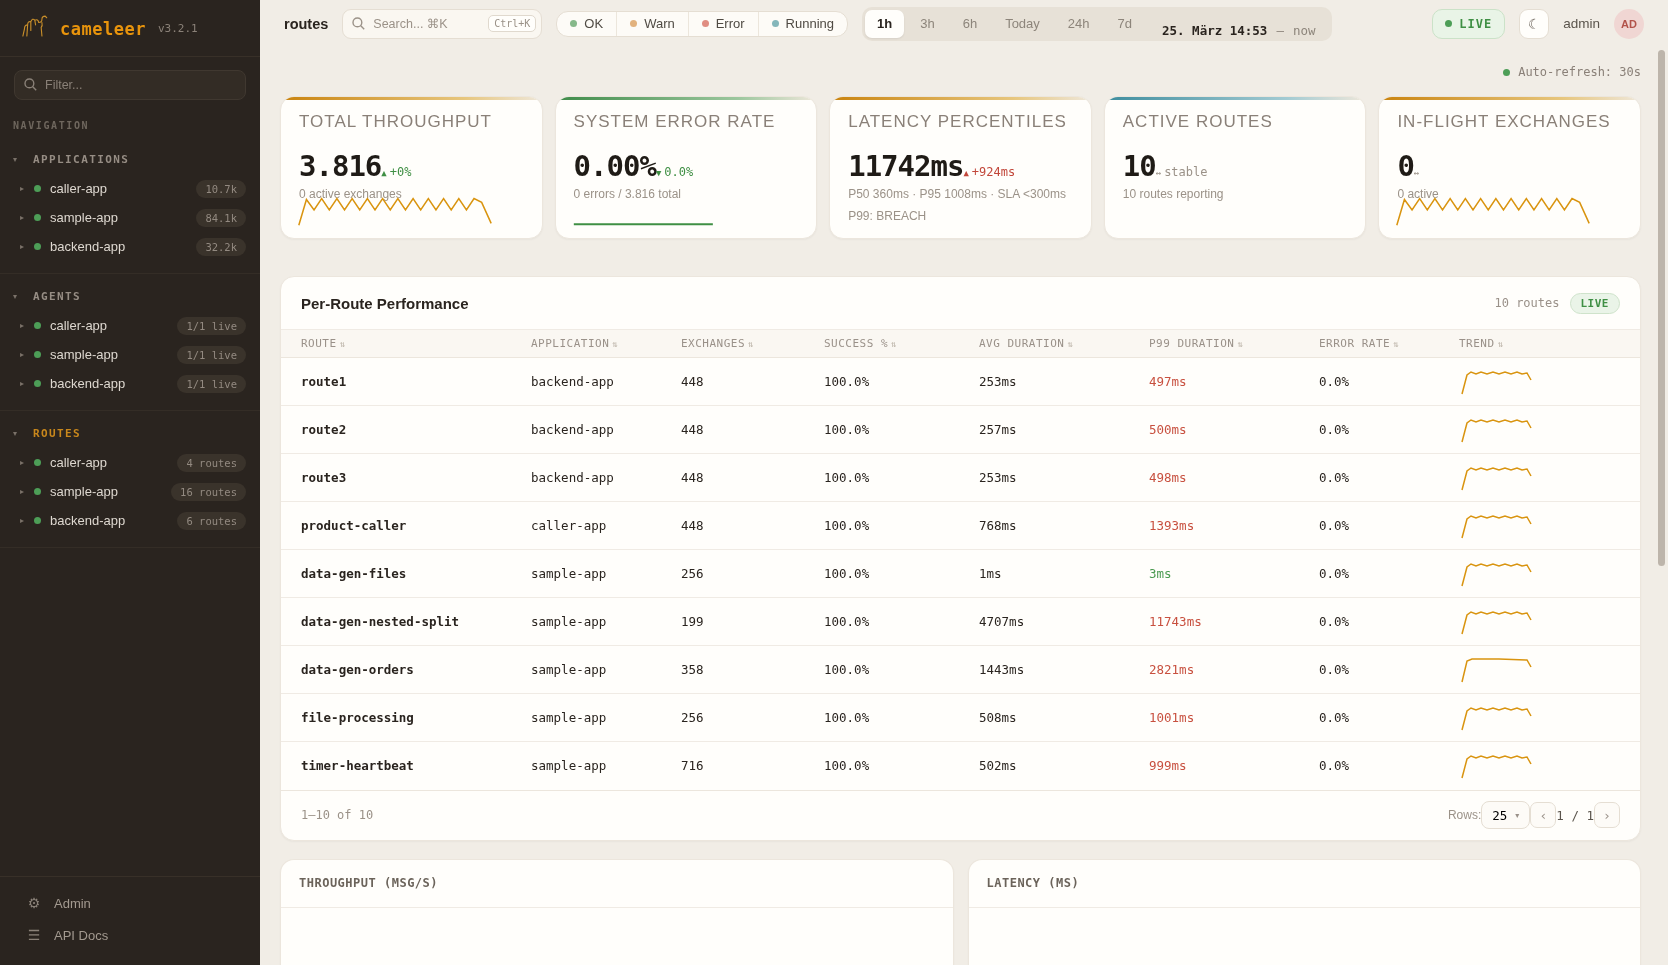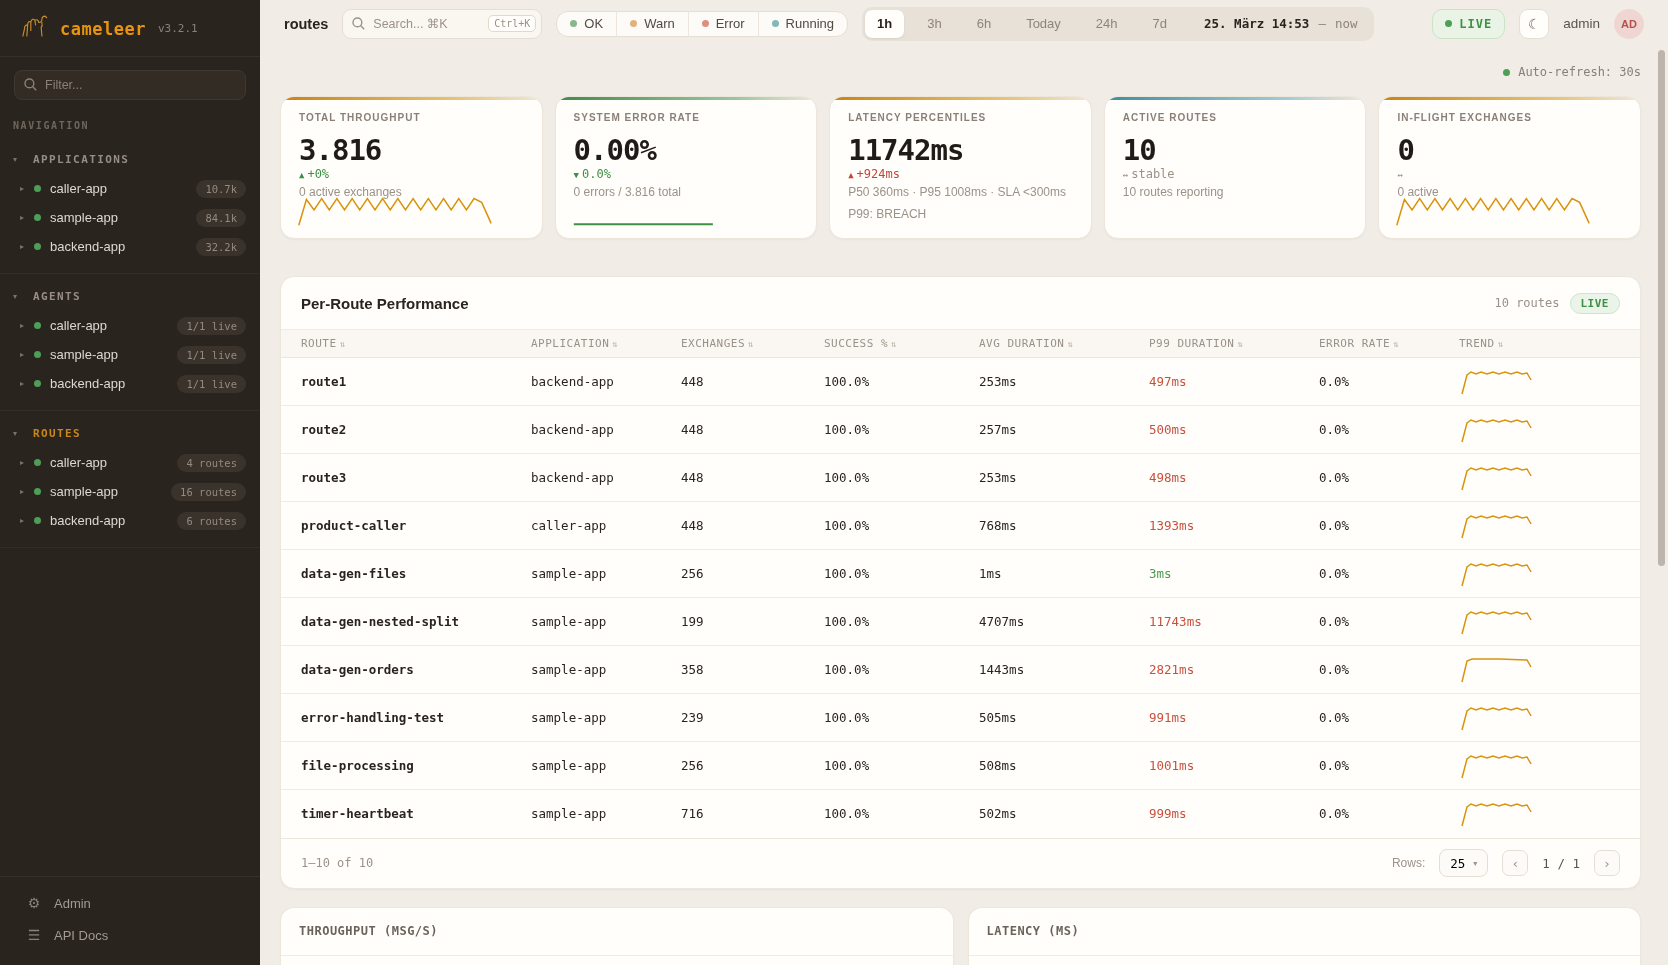--- a/index.html
+++ b/index.html
@@ -56,22 +56,22 @@
     background:#fffefb; }
   .seg-group { display:flex; align-items:center; background:#fdfbf7; border:1px solid #e5ded3;
     border-radius:12px; height:26px; overflow:hidden; }
   .seg { display:flex; align-items:center; gap:7px; padding:0 13px; height:100%;
     border-right:1px solid #ece6dc; font-size:13px; color:#4f4a43; cursor:pointer; background:transparent; border-top:none; border-bottom:none; border-left:none;
     font-family:"Liberation Sans", sans-serif; }
   .seg:last-child { border-right:none; }
   .fdot { width:7px; height:7px; border-radius:50%; }
   .dot-ok { background:#86b88a; } .dot-warn { background:#e2b27e; }
   .dot-error { background:#e08d82; } .dot-running { background:#84b6ba; }
-  .time-group { display:flex; align-items:center; background:#e7e1d7; border-radius:10px;
-    height:34px; padding:3px; gap:11px; }
+  .time-group { display:flex; align-items:flex-end; background:#e7e1d7; border-radius:10px;
+    height:34px; padding:3px; gap:4px; }
   .tbtn { border:none; background:transparent; color:#8d857b; font-size:13px; padding:0 12px;
     height:28px; border-radius:7px; cursor:pointer; font-family:"Liberation Sans", sans-serif; }
   .tbtn.active { background:#fffefb; color:#2a241f; font-weight:bold; box-shadow:0 1px 2px rgba(0,0,0,0.08); }
   .time-text { display:flex; align-items:center; gap:9px; padding:0 14px;
     font-family:"DejaVu Sans Mono", monospace; font-size:12.5px; }
   .time-from { color:#2a241f; font-weight:bold; }
   .time-sep, .time-to { color:#8d857b; }
   .tspacer { flex:1; }
   .live-badge { display:flex; align-items:center; gap:7px; background:#e9f4e7;
     border:1px solid #cbe2c8; border-radius:10px; height:30px; padding:0 12px; cursor:pointer; }
@@ -91,22 +91,22 @@
   .refresh-text { font-family:"DejaVu Sans Mono", monospace; font-size:12px; color:#8a8078; }
   .rdot { width:7px; height:7px; border-radius:50%; background:#4d9e57; }
 
   .kpi-row { display:flex; gap:12px; margin-top:15px; }
   .kpi-card { flex:1; height:143px; background:#fffefb; border:1px solid #ece6dd; border-radius:14px;
     position:relative; overflow:hidden; padding:15px 18px 0 18px; box-shadow:0 1px 2px rgba(0,0,0,0.04); }
   .kpi-accent { position:absolute; top:0; left:0; right:0; height:3px; }
   .acc-orange { background:linear-gradient(90deg,#c9830e,#e7c67d 70%,#eee7da); }
   .acc-green  { background:linear-gradient(90deg,#3e8b49,#9cc79e 70%,#eee7da); }
   .acc-teal   { background:linear-gradient(90deg,#3e8d9e,#a3cbd3 70%,#eee7da); }
-  .kpi-label { font-size:10px; letter-spacing:1px; color:#8a8078; font-weight:bold; }
-  .kpi-value-row { display:flex; align-items:baseline; justify-content:flex-end; margin-top:10px;flex-direction:column; }
+  .kpi-label { font-size:17px; letter-spacing:1px; color:#8a8078; font-weight:normal; }
+  .kpi-value-row { display:flex; align-items:baseline; justify-content:flex-start; margin-top:17px; }
   .kpi-value { font-family:"DejaVu Sans Mono", monospace; font-size:29px; font-weight:bold;
     color:#1f1b16; letter-spacing:-1px; white-space:nowrap; }
   .kpi-delta { font-family:"DejaVu Sans Mono", monospace; font-size:12px; white-space:nowrap; }
   .kpi-delta .ic { font-size:9px; margin-right:3px; }
   .tone-good { color:#3f8f44; } .tone-bad { color:#c2473a; } .tone-neutral { color:#9b9288; }
   .kpi-sub { font-size:12px; color:#9b9288; margin-top:4px; }
   .kpi-spark { position:absolute; left:14px; right:14px; bottom:8px; height:40px; }
 
   
   .panel { margin-top:37px; background:#fffefb; border:1px solid #ece6dd; border-radius:14px;
@@ -134,21 +134,21 @@
   .c-avg { width:170px; }
   .c-p99 { width:170px; }
   .c-p99 .val[data-tone="bad"] { color:#c8503f; }
   .c-p99 .val[data-tone="ok"] { color:#4a9a50; }
   .c-err { width:140px; color:#4a9a50; }
   .c-trend { padding-right:20px !important; }
   .th-route { padding-left:20px !important; }
   .trend-svg { display:block; width:76px; height:30px; }
   .table-foot { display:flex; align-items:center; border-top:1px solid #ece6dd; height:50px; padding:0 20px; }
   .foot-range { font-family:"DejaVu Sans Mono", monospace; font-size:12px; color:#9b9288; }
-  .foot-right { margin-left:auto; display:flex; align-items:center; gap:14px; }
+  .foot-right { margin-left:auto; display:flex; align-items:center; gap:0; }
   .rows-label { font-size:12px; color:#9b9288; }
   .rows-select { display:flex; align-items:center; gap:8px; background:#fdfbf7; border:1px solid #e5ded3;
     border-radius:8px; height:28px; padding:0 10px; cursor:pointer; }
   .rows-value { font-family:"DejaVu Sans Mono", monospace; font-size:12.5px; color:#000000; }
   .rows-caret { font-size:8px; color:#9a9189; }
   .pg-btn { width:26px; height:26px; background:#fdfbf7; border:1px solid #e5ded3; border-radius:7px;
     color:#9a9189; font-size:13px; cursor:pointer; display:flex; align-items:center; justify-content:center;
     font-family:"DejaVu Sans Mono", monospace; }
   .pg-text { font-family:"DejaVu Sans Mono", monospace; font-size:12.5px; color:#5a544c; }
 
@@ -523,34 +523,20 @@
           <td class="c-avg">1443ms</td>
           <td class="c-p99"><span class="val" data-tone="bad">2821ms</span></td>
           <td class="c-err">0.0%</td>
           <td class="c-trend">
               <svg class="trend-svg" viewBox="0 0 76 30">
                 <polyline points="3,27 8,6 13,4 40,4 68,5 72,12" fill="none" stroke="#d9940f" stroke-width="1.5"></polyline>
               </svg>
             </td>
         </tr>
         <tr>
-          <td class="c-route">error-handling-test</td>
-          <td class="c-app">sample-app</td>
-          <td class="c-exch">239</td>
-          <td class="c-succ">100.0%</td>
-          <td class="c-avg">505ms</td>
-          <td class="c-p99"><span class="val" data-tone="bad">991ms</span></td>
-          <td class="c-err">0.0%</td>
-          <td class="c-trend">
-              <svg class="trend-svg" viewBox="0 0 76 30">
-                <polyline points="3,27 8,8 12,5 17,7 22,5 28,7 34,5 40,7 46,5 52,7 58,5 63,7 68,6 72,13" fill="none" stroke="#d9940f" stroke-width="1.5"></polyline>
-              </svg>
-            </td>
-        </tr>
-        <tr>
           <td class="c-route">file-processing</td>
           <td class="c-app">sample-app</td>
           <td class="c-exch">256</td>
           <td class="c-succ">100.0%</td>
           <td class="c-avg">508ms</td>
           <td class="c-p99"><span class="val" data-tone="bad">1001ms</span></td>
           <td class="c-err">0.0%</td>
           <td class="c-trend">
               <svg class="trend-svg" viewBox="0 0 76 30">
                 <polyline points="3,27 8,8 12,5 17,7 22,5 28,7 34,5 40,7 46,5 52,7 58,5 63,7 68,6 72,13" fill="none" stroke="#d9940f" stroke-width="1.5"></polyline>

